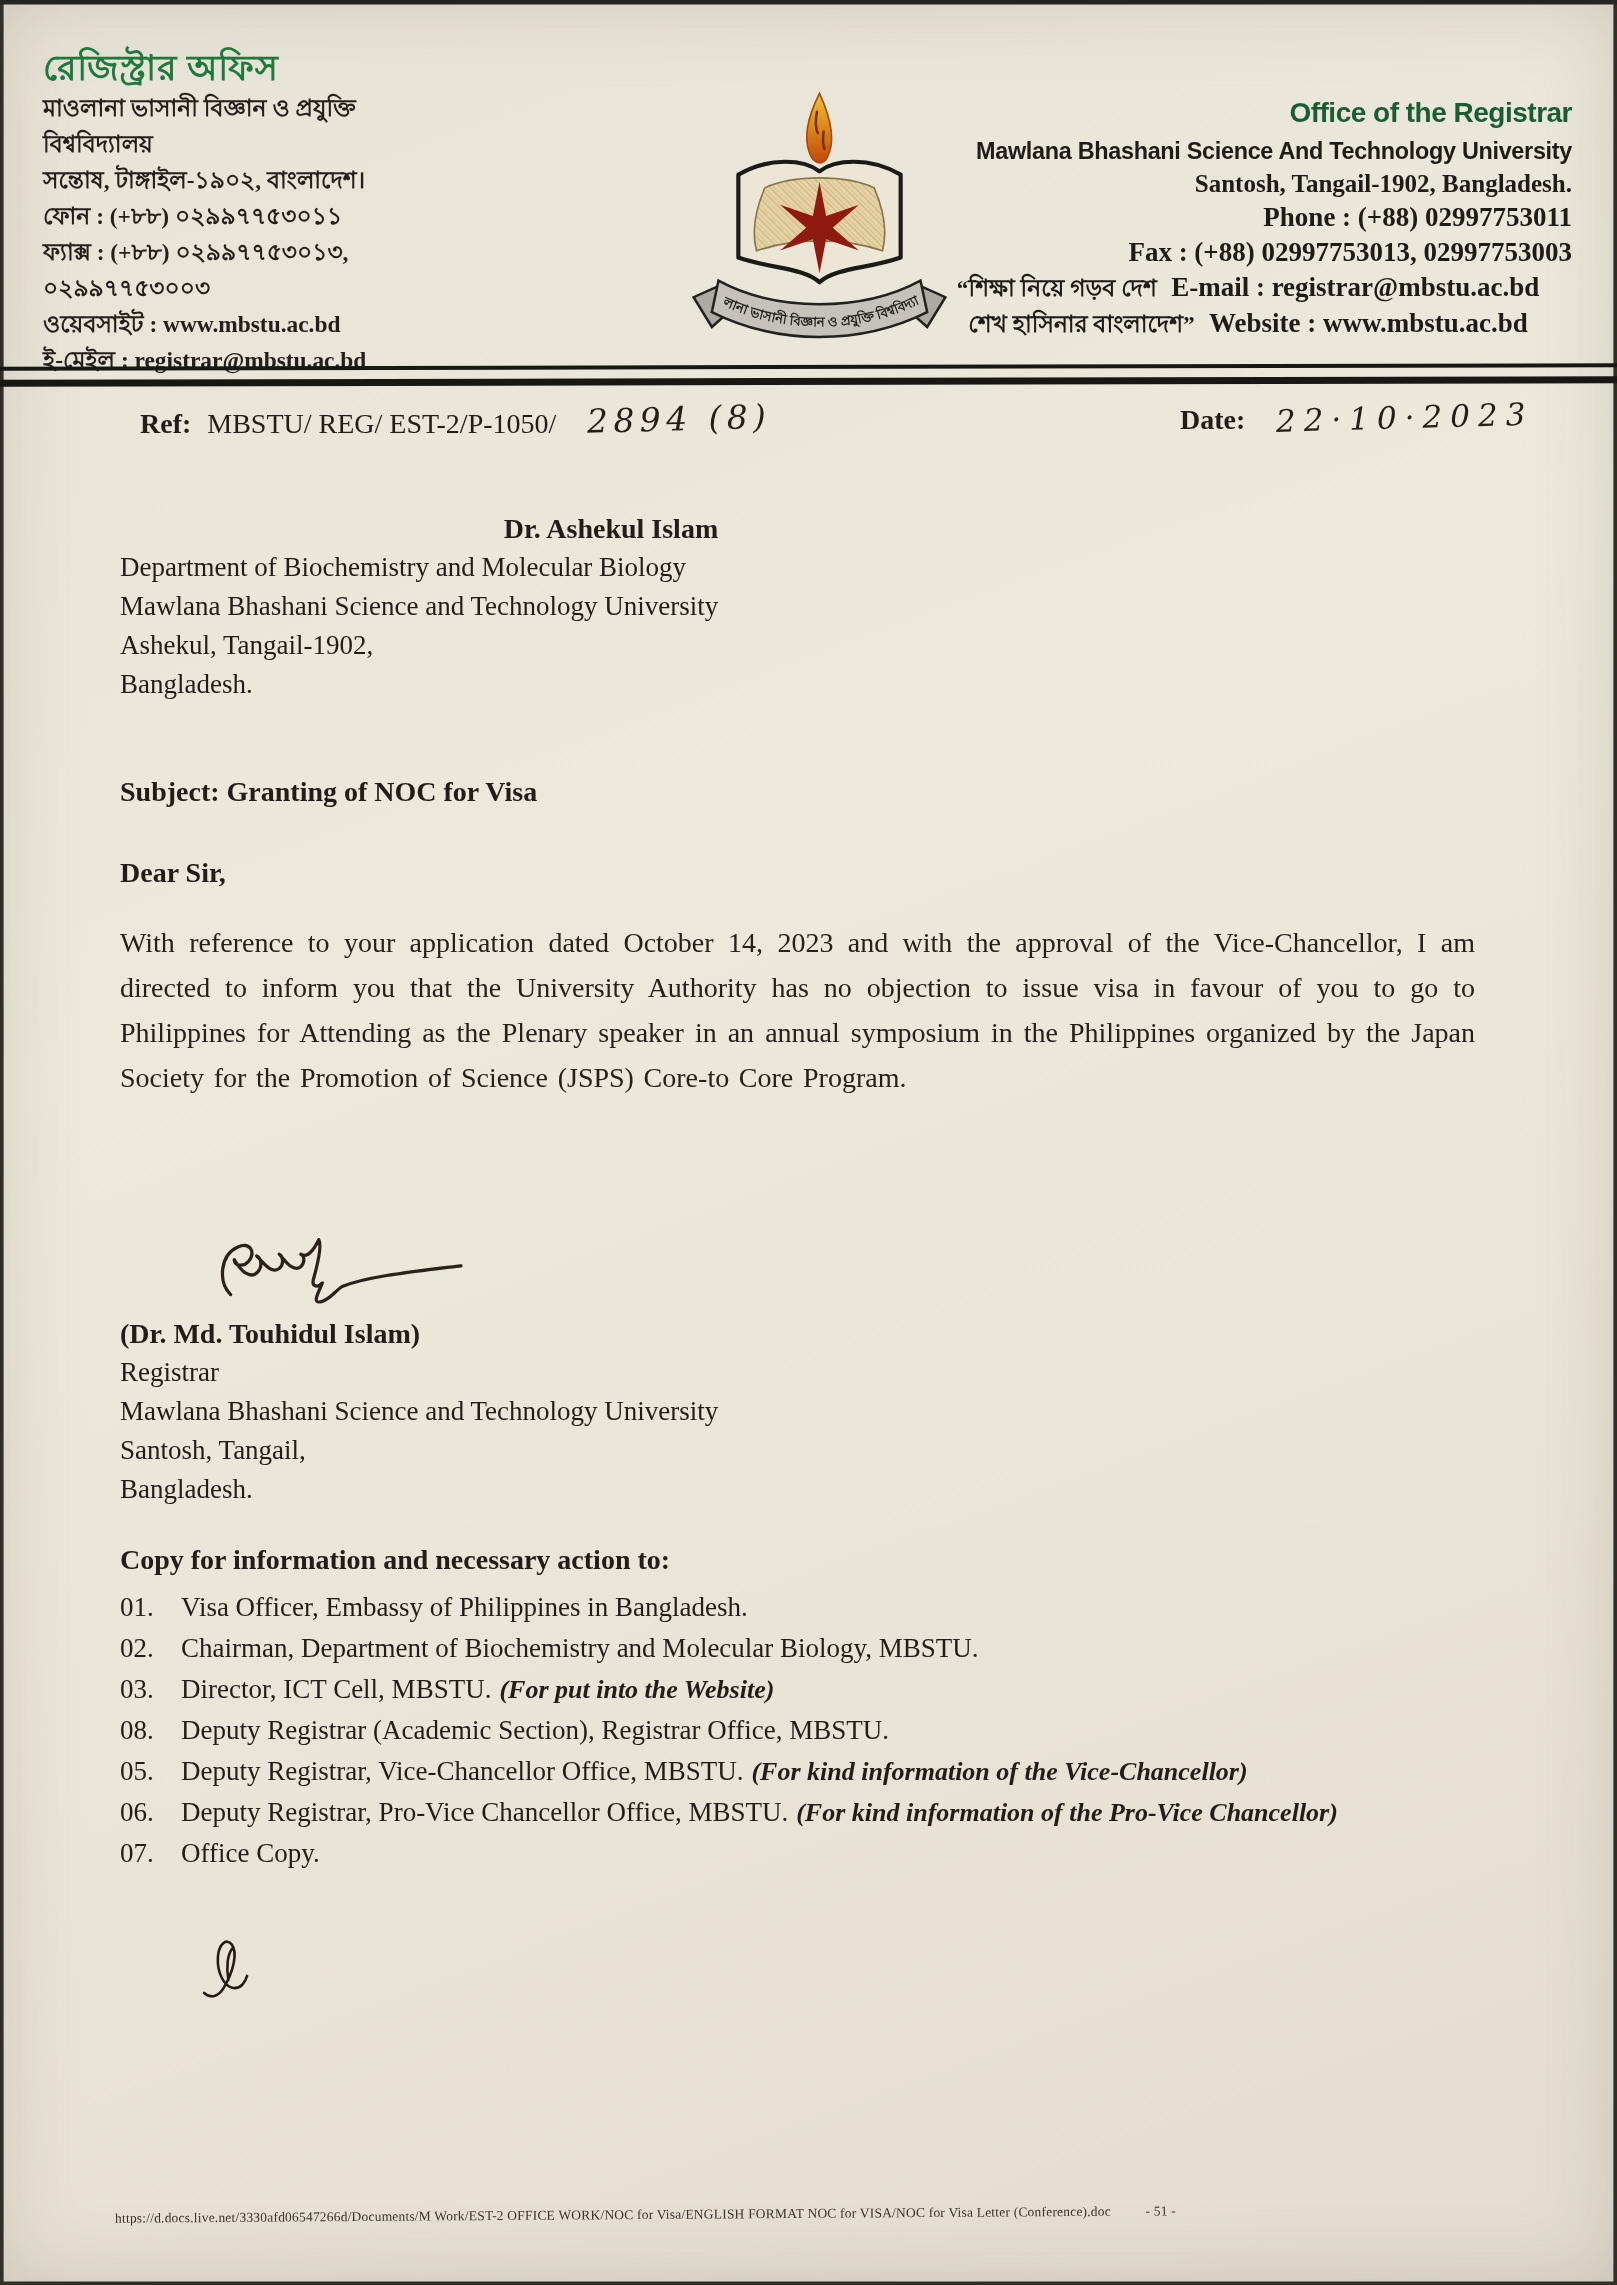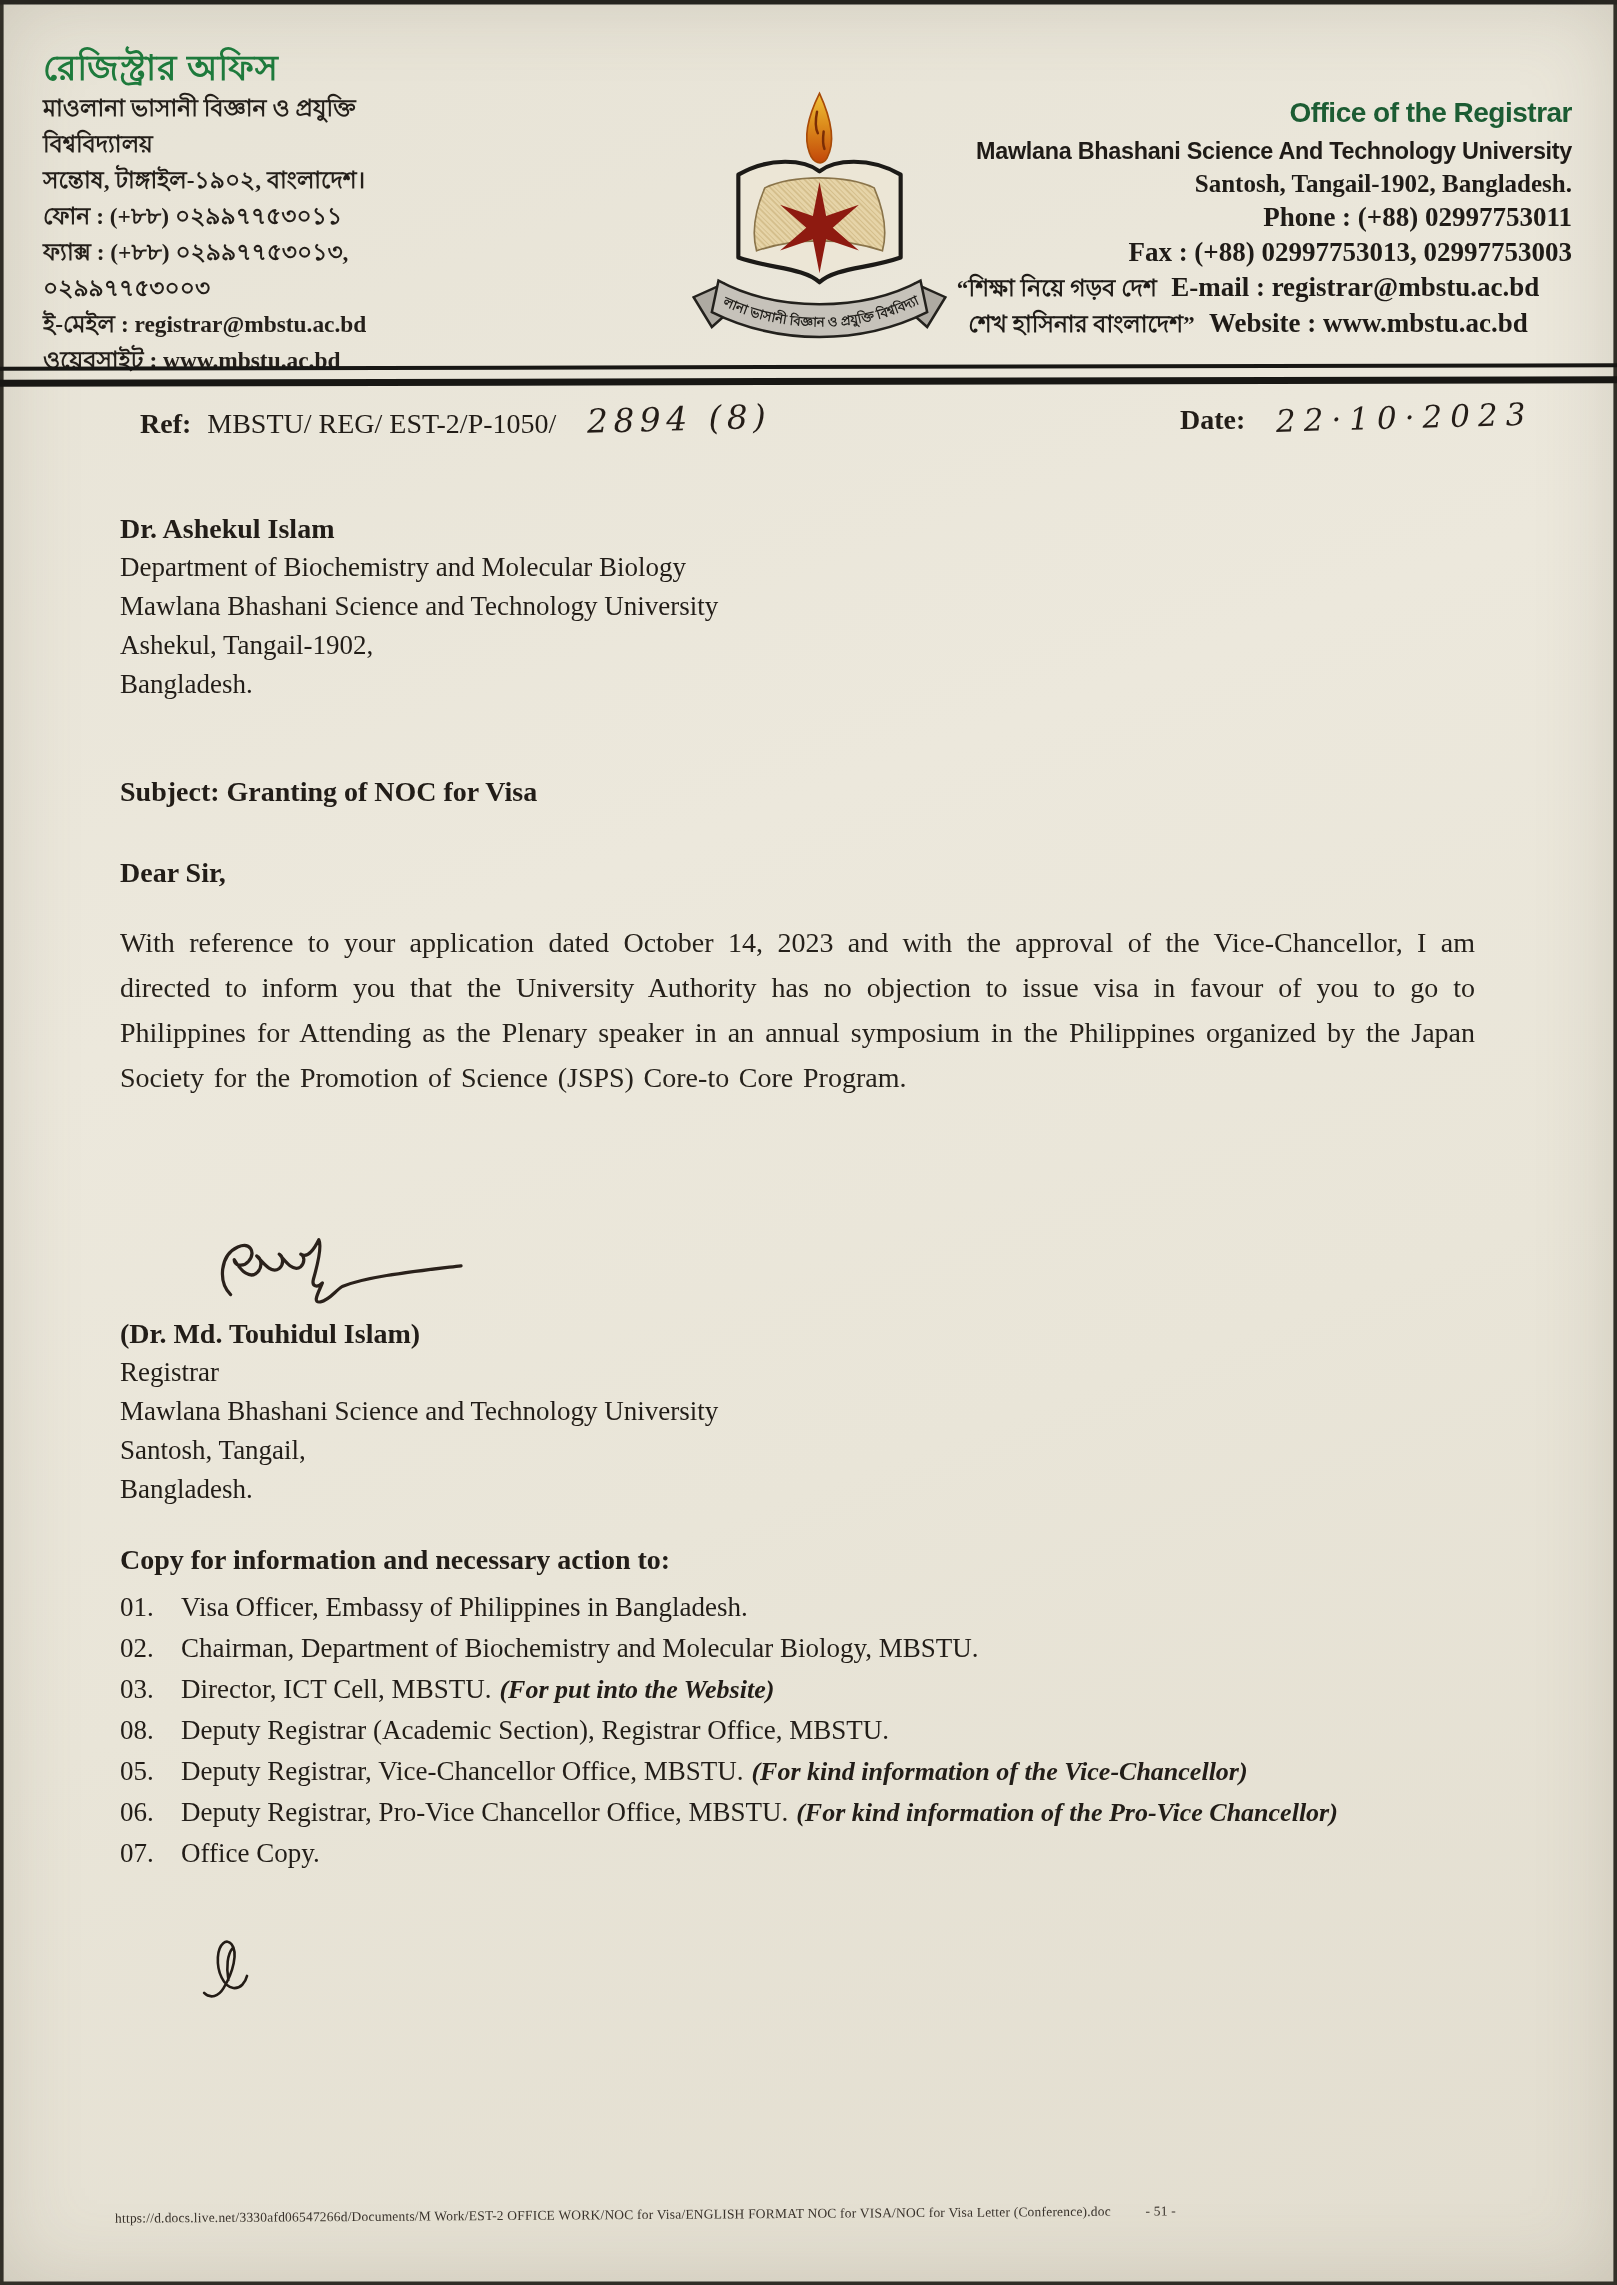--- a/index.html
+++ b/index.html
@@ -38,21 +38,21 @@
   .handwrite{
     display:inline-block;font-family:"DejaVu Serif",serif;font-style:italic;
     color:#241d18;letter-spacing:5.4px;transform:rotate(-1.6deg) translateY(-2.7px);
     font-size:33px;
   }
   .ref-hand{margin-left:23.4px;}
   .date-label{position:absolute;left:1040px;top:1.8px;}
   .date-hand{position:absolute;left:1136px;top:0;letter-spacing:8px;font-size:31px;}
   
   .recipient{position:absolute;left:120px;top:509px;font-size:27px;line-height:39px;}
-  .recipient .r-name{font-weight:700;font-size:28px;}
+  .recipient .r-name{font-weight:700;font-size:28px;text-align:right;}
   .subject{position:absolute;left:120px;top:776px;font-weight:700;font-size:28px;}
   .salutation{position:absolute;left:120px;top:857px;font-weight:700;font-size:28px;}
   .body-par{position:absolute;left:120px;top:920px;width:1355px;margin:0;
     font-size:28px;line-height:45px;text-align:justify;word-spacing:2.7px;color:#26211b;}
   .signature{position:absolute;left:200px;top:1235px;width:270px;height:76px;}
   .signatory{position:absolute;left:120px;top:1314px;font-size:27px;line-height:39px;}
   .signatory .s-name{font-weight:700;font-size:28px;}
   
   .copy{position:absolute;left:120px;top:1539px;width:1303px;}
   .copy-head{font-weight:700;font-size:28px;line-height:41px;margin-bottom:7.2px;}
@@ -71,22 +71,22 @@
 <body>
 
 <div class="page">
 
   <div class="lh-left">
     <div class="bn-office">রেজিস্ট্রার অফিস</div>
     <div class="bn-line">মাওলানা ভাসানী বিজ্ঞান ও প্রযুক্তি বিশ্ববিদ্যালয়</div>
     <div class="bn-line">সন্তোষ, টাঙ্গাইল-১৯০২, বাংলাদেশ।</div>
     <div class="bn-line">ফোন : (+৮৮) ০২৯৯৭৭৫৩০১১</div>
     <div class="bn-line">ফ্যাক্স : (+৮৮) ০২৯৯৭৭৫৩০১৩, ০২৯৯৭৭৫৩০০৩</div>
+    <div class="bn-line">ওয়েবসাইট : www.mbstu.ac.bd</div>
     <div class="bn-line">ই-মেইল : registrar@mbstu.ac.bd</div>
-    <div class="bn-line">ওয়েবসাইট : www.mbstu.ac.bd</div>
   </div>
 
   <svg class="lh-logo" viewBox="0 0 320 320">
     <defs>
       <linearGradient id="flameG" x1="0" x2="0" y1="0" y2="1">
         <stop offset="0" stop-color="#f0c13a"></stop>
         <stop offset="0.45" stop-color="#dd8d1c"></stop>
         <stop offset="1" stop-color="#c24709"></stop>
       </linearGradient>
       <pattern id="hatchP" width="9" height="9" patternUnits="userSpaceOnUse" patternTransform="rotate(45)">

